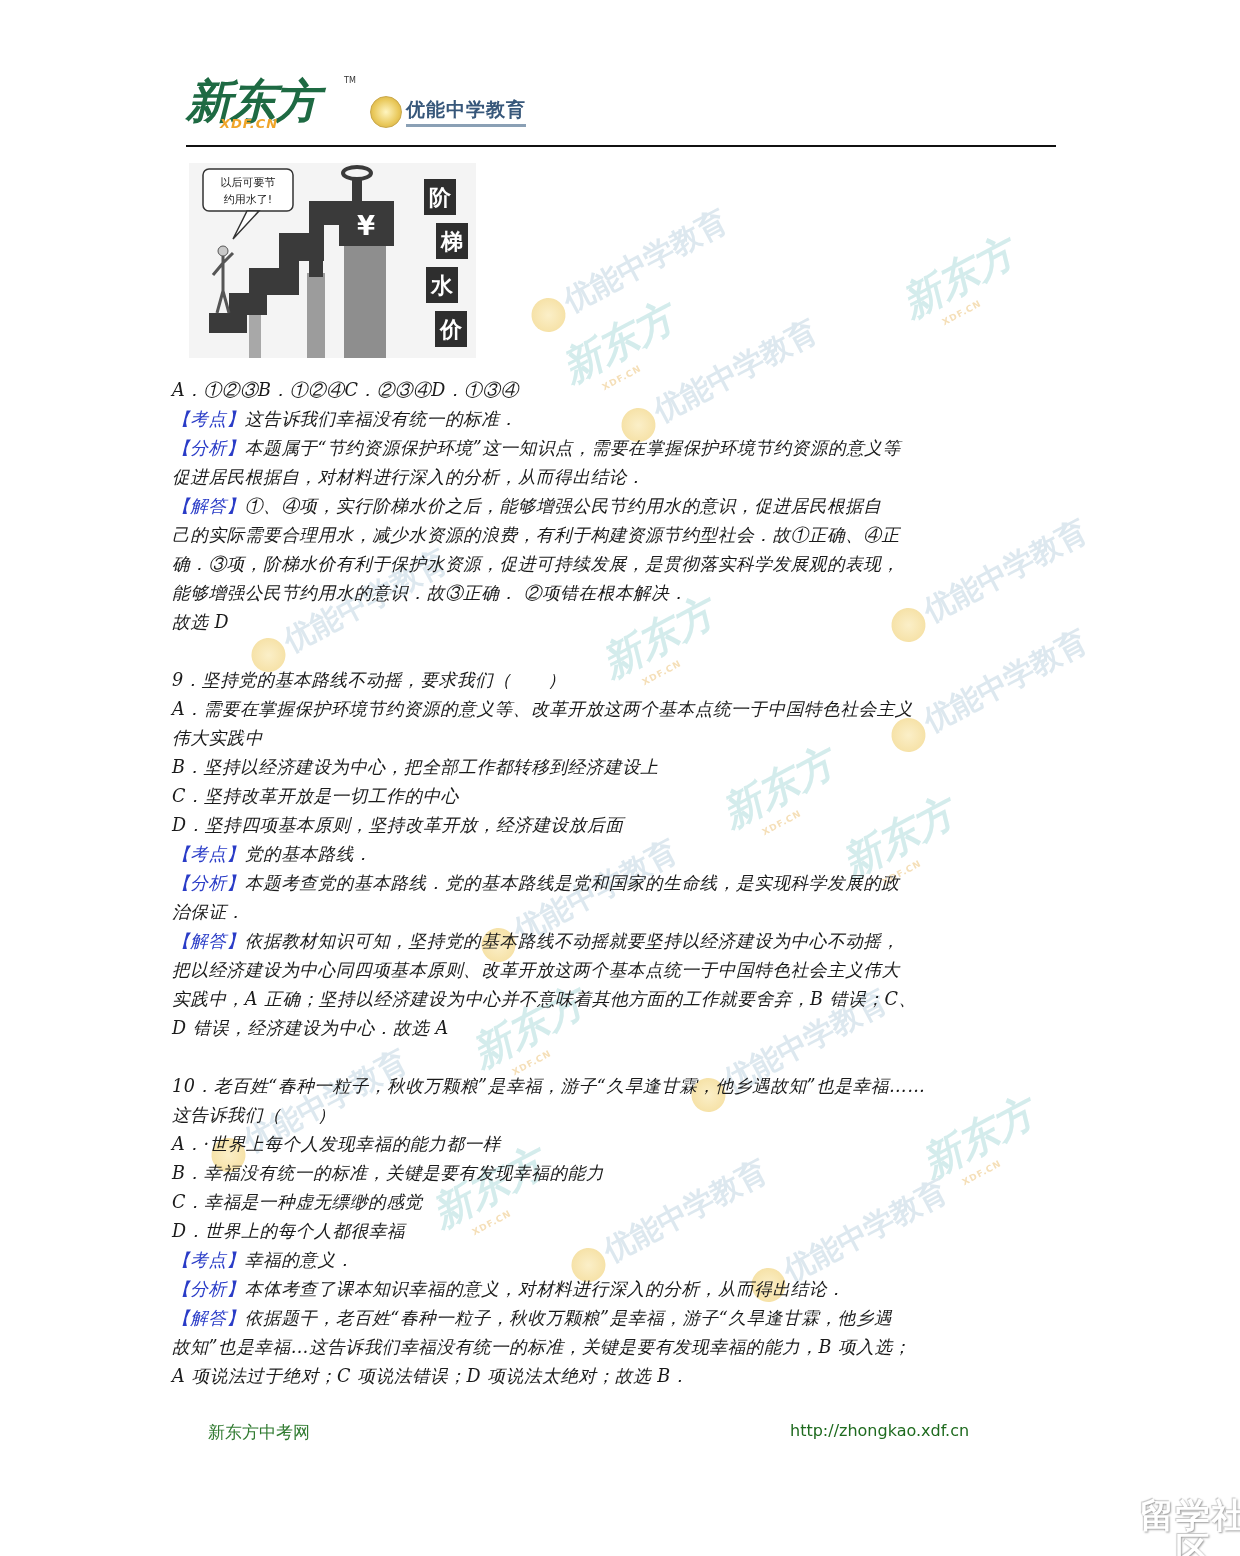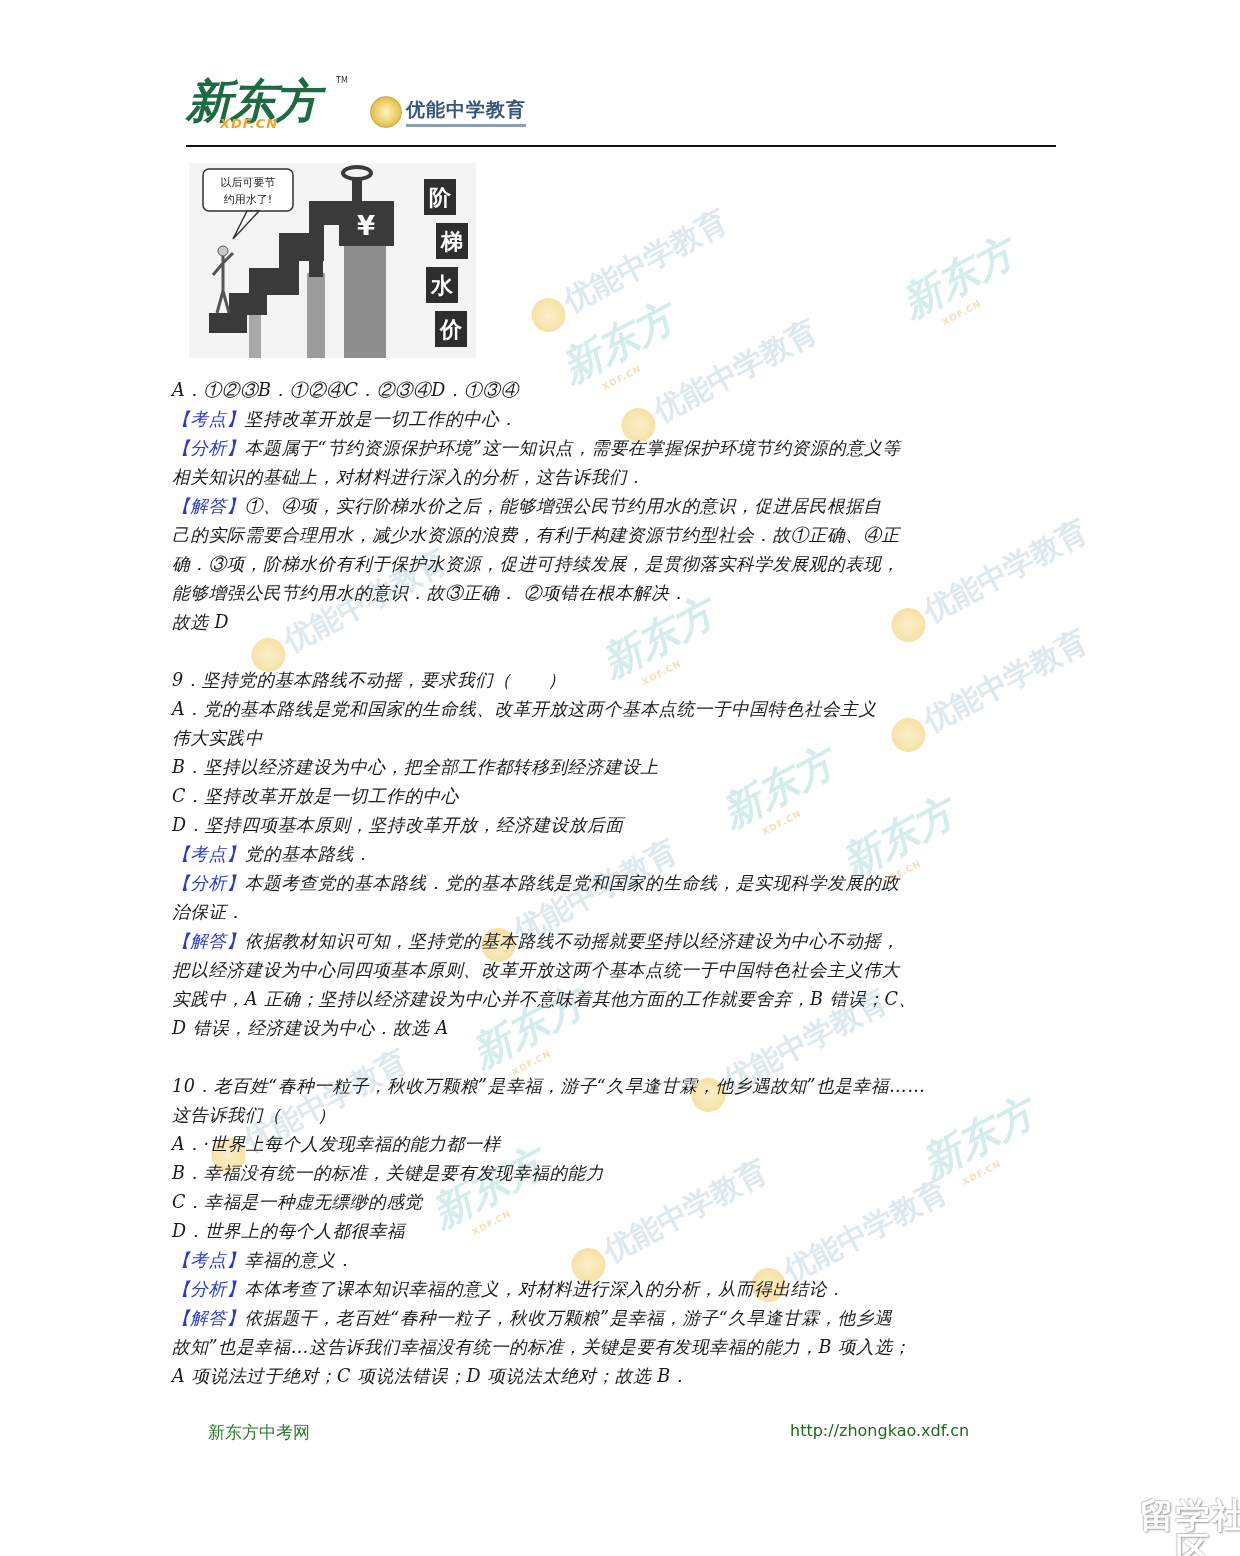--- a/index.html
+++ b/index.html
@@ -27,21 +27,21 @@
   .logo-xdf { position: absolute; left: 0; top: 2px; }
   .logo-xdf .cn {
     font-family: "DejaVu Sans", sans-serif; font-weight: bold; font-style: italic;
     font-size: 46px; color: #1e6a43; letter-spacing: -2px; line-height: 46px;
   }
   .logo-xdf .en {
     position: absolute; left: 34px; top: 38px;
     font-family: "DejaVu Sans", sans-serif; font-weight: bold; font-style: italic;
     font-size: 13px; color: #f0a52a; letter-spacing: 1px;
   }
-  .logo-xdf .tm { position: absolute; left: 150px; top: -2px; font-size: 8px; font-family: "DejaVu Sans", sans-serif; color:#333; }
+  .logo-xdf .tm { position: absolute; left: 158px; top: -2px; font-size: 8px; font-family: "DejaVu Sans", sans-serif; color:#333; }
   .logo-yn { position: absolute; left: 184px; top: 20px; display: flex; align-items: center; }
   .logo-yn .sun {
     width: 30px; height: 30px; border-radius: 50%;
     background: radial-gradient(circle, #fff5c0 0%, #e9c85a 60%, #c9a23a 100%);
     border: 1px solid #caa84a;
   }
   .logo-yn .name {
     margin-left: 4px; font-family: "DejaVu Sans", sans-serif; font-weight: bold;
     font-size: 19px; color: #37577a; letter-spacing: 1px;
     border-bottom: 3px solid #8aa0b5; padding-bottom: 1px;
@@ -141,32 +141,32 @@
     <text x="251" y="42" font-size="22" text-anchor="middle" fill="#ffffff" font-family="DejaVu Sans, sans-serif" font-weight="bold">阶</text>
     <text x="263" y="86" font-size="22" text-anchor="middle" fill="#ffffff" font-family="DejaVu Sans, sans-serif" font-weight="bold">梯</text>
     <text x="253" y="130" font-size="22" text-anchor="middle" fill="#ffffff" font-family="DejaVu Sans, sans-serif" font-weight="bold">水</text>
     <text x="262" y="174" font-size="22" text-anchor="middle" fill="#ffffff" font-family="DejaVu Sans, sans-serif" font-weight="bold">价</text>
   </svg>
 </div>
 
 <div class="content">
 
   <div class="line">A．①②③B．①②④C．②③④D．①③④</div>
-  <div class="line"><span class="tag">【考点】</span><span>坚持改革开放是一切工作的中心．</span></div>
+  <div class="line"><span class="tag">【考点】</span><span>这告诉我们幸福没有统一的标准．</span></div>
   <div class="line"><span class="tag">【分析】</span><span>本题属于“节约资源保护环境”这一知识点，需要在掌握保护环境节约资源的意义等</span></div>
-  <div class="line">相关知识的基础上，对材料进行深入的分析，这告诉我们．</div>
+  <div class="line">促进居民根据自，对材料进行深入的分析，从而得出结论．</div>
   <div class="line"><span class="tag">【解答】</span><span>①、④项，实行阶梯水价之后，能够增强公民节约用水的意识，促进居民根据自</span></div>
   <div class="line">己的实际需要合理用水，减少水资源的浪费，有利于构建资源节约型社会．故①正确、④正</div>
   <div class="line">确．③项，阶梯水价有利于保护水资源，促进可持续发展，是贯彻落实科学发展观的表现，</div>
   <div class="line">能够增强公民节约用水的意识．故③正确．  ②项错在根本解决．</div>
   <div class="line">故选 D</div>
   <div class="gap"></div>
 
   <div class="line">9．坚持党的基本路线不动摇，要求我们（　　）</div>
-  <div class="line">A．党的基本路线是党和国家的生命线、改革开放这两个基本点统一于中国特色社会主义</div>
+  <div class="line">A．需要在掌握保护环境节约资源的意义等、改革开放这两个基本点统一于中国特色社会主义</div>
   <div class="line">伟大实践中</div>
   <div class="line">B．坚持以经济建设为中心，把全部工作都转移到经济建设上</div>
   <div class="line">C．坚持改革开放是一切工作的中心</div>
   <div class="line">D．坚持四项基本原则，坚持改革开放，经济建设放后面</div>
   <div class="line"><span class="tag">【考点】</span><span>党的基本路线．</span></div>
   <div class="line"><span class="tag">【分析】</span><span>本题考查党的基本路线．党的基本路线是党和国家的生命线，是实现科学发展的政</span></div>
   <div class="line">治保证．</div>
   <div class="line"><span class="tag">【解答】</span><span>依据教材知识可知，坚持党的基本路线不动摇就要坚持以经济建设为中心不动摇，</span></div>
   <div class="line">把以经济建设为中心同四项基本原则、改革开放这两个基本点统一于中国特色社会主义伟大</div>
   <div class="line">实践中，A 正确；坚持以经济建设为中心并不意味着其他方面的工作就要舍弃，B 错误；C、</div>

